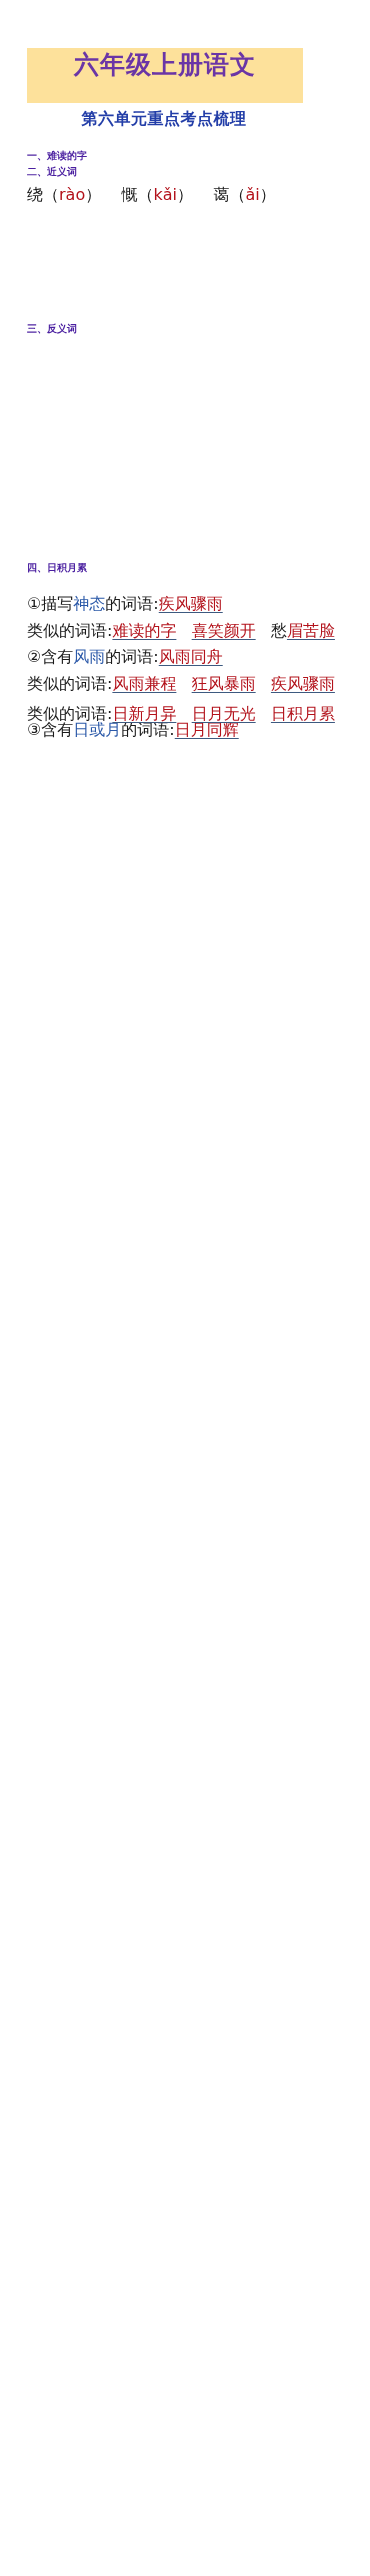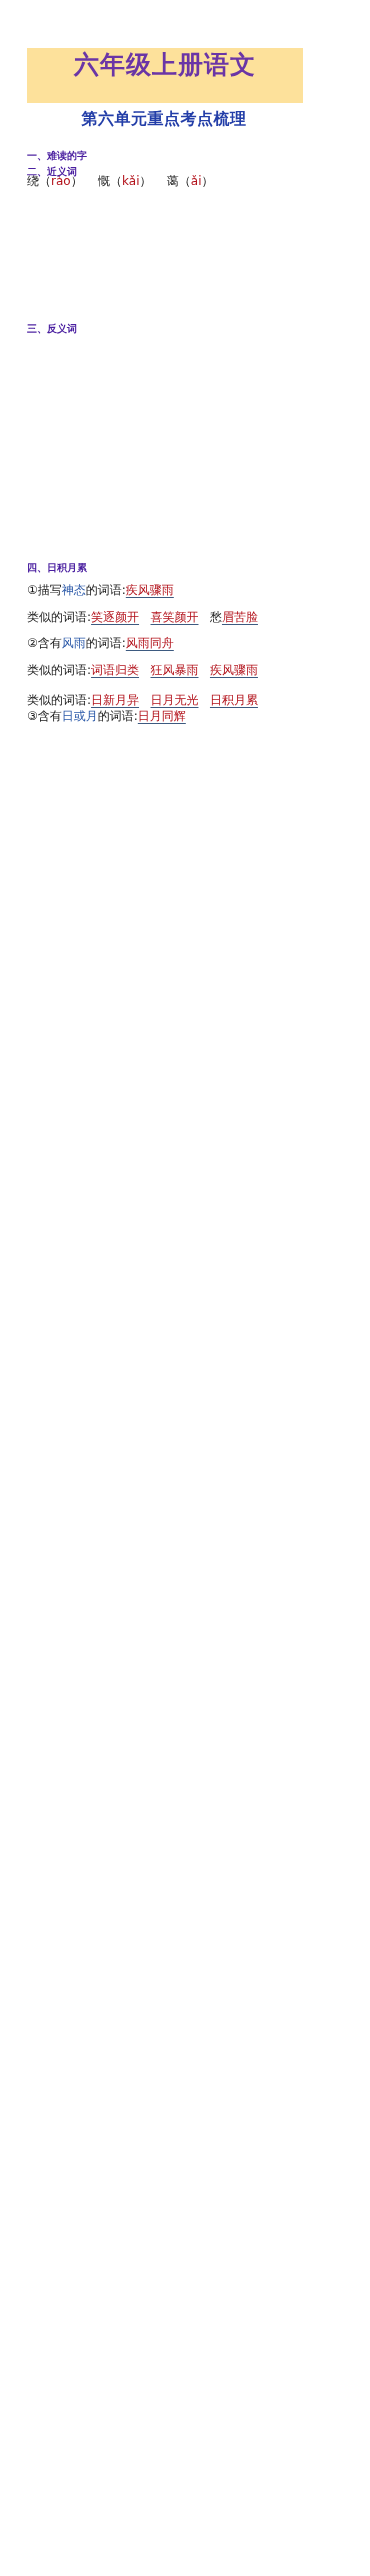--- a/index.html
+++ b/index.html
@@ -6,21 +6,21 @@
   body { width: 370px; height: 2623px; position: relative; overflow: hidden;
          font-family: "DejaVu Sans", "Liberation Sans", sans-serif; color: #1a1a1a; }
   .page { position: absolute; left: 0; top: 0; width: 370px; }
   .banner { position: absolute; left: 27px; top: 48px; width: 276px; height: 55px;
             background: #fde19b; display: flex; align-items: flex-start; justify-content: center; }
   .banner-title { font-size: 25px; font-weight: bold; color: #6a35a6; letter-spacing: 1px; }
   .subtitle { position: absolute; left: 0; width: 328px; top: 109px; text-align: center;
               font-size: 16px; font-weight: bold; color: #233ea8; letter-spacing: 0.5px; }
   .abs { position: absolute; left: 27px; }
   .sec-h { font-size: 10px; font-weight: bold; color: #4a1fa0; }
-  .line { font-size: 12px; line-height: 13.4px; white-space: nowrap; }
+  .line { font-size: 16px; line-height: 13.4px; white-space: nowrap; margin-top: 13px; }
   .redu { color: #b3121b; text-decoration: underline; text-decoration-color: #3d5a80; text-underline-offset: 2.6px; }
   .blue { color: #2a58a8; }
   .pinyin { color: #b3121b; }
   .pair-grid { display: grid; grid-template-columns: 84px 84px 93px; row-gap: 14px; font-size: 9.8px; }
 </style>
 </head>
 <body>
 
 <div class="page">
 
@@ -40,27 +40,27 @@
   <div class="abs pair-grid" id="syn-grid" style="top:187px"></div>
 
   <div class="abs sec-h" style="top:322px">三、反义词</div>
   <div class="abs pair-grid" id="ant-grid" style="top:344px"></div>
 
   <div class="abs sec-h" style="top:561px">四、日积月累</div>
   <div class="abs line" style="top:584px">
     <span>①描写</span><span class="blue">神态</span><span>的词语:</span><span class="redu">疾风骤雨</span>
   </div>
   <div class="abs line" style="top:611px">
-    <span>类似的词语:</span><span class="redu">笑逐颜开</span>&nbsp;&nbsp;&nbsp;<span class="redu">喜笑颜开</span>&nbsp;&nbsp;&nbsp;<span>愁</span><span class="redu">眉苦脸</span>
+    <span>类似的词语:</span><span class="redu">难读的字</span>&nbsp;&nbsp;&nbsp;<span class="redu">喜笑颜开</span>&nbsp;&nbsp;&nbsp;<span>愁</span><span class="redu">眉苦脸</span>
   </div>
   <div class="abs line" style="top:637px">
     <span>②含有</span><span class="blue">风雨</span><span>的词语:</span><span class="redu">风雨同舟</span>
   </div>
   <div class="abs line" style="top:664px">
-    <span>类似的词语:</span><span class="redu">词语归类</span>&nbsp;&nbsp;&nbsp;<span class="redu">狂风暴雨</span>&nbsp;&nbsp;&nbsp;<span class="redu">疾风骤雨</span>
+    <span>类似的词语:</span><span class="redu">风雨兼程</span>&nbsp;&nbsp;&nbsp;<span class="redu">狂风暴雨</span>&nbsp;&nbsp;&nbsp;<span class="redu">疾风骤雨</span>
   </div>
   <div class="abs line" style="top:710px">
     <span>③含有</span><span class="blue">日或月</span><span>的词语:</span><span class="redu">日月同辉</span>
   </div>
   <div class="abs line" style="top:694px">
     <span>类似的词语:</span><span class="redu">日新月异</span>&nbsp;&nbsp;&nbsp;<span class="redu">日月无光</span>&nbsp;&nbsp;&nbsp;<span class="redu">日积月累</span>
   </div>
 
   <div class="abs line" style="top:707px"></div>
 

